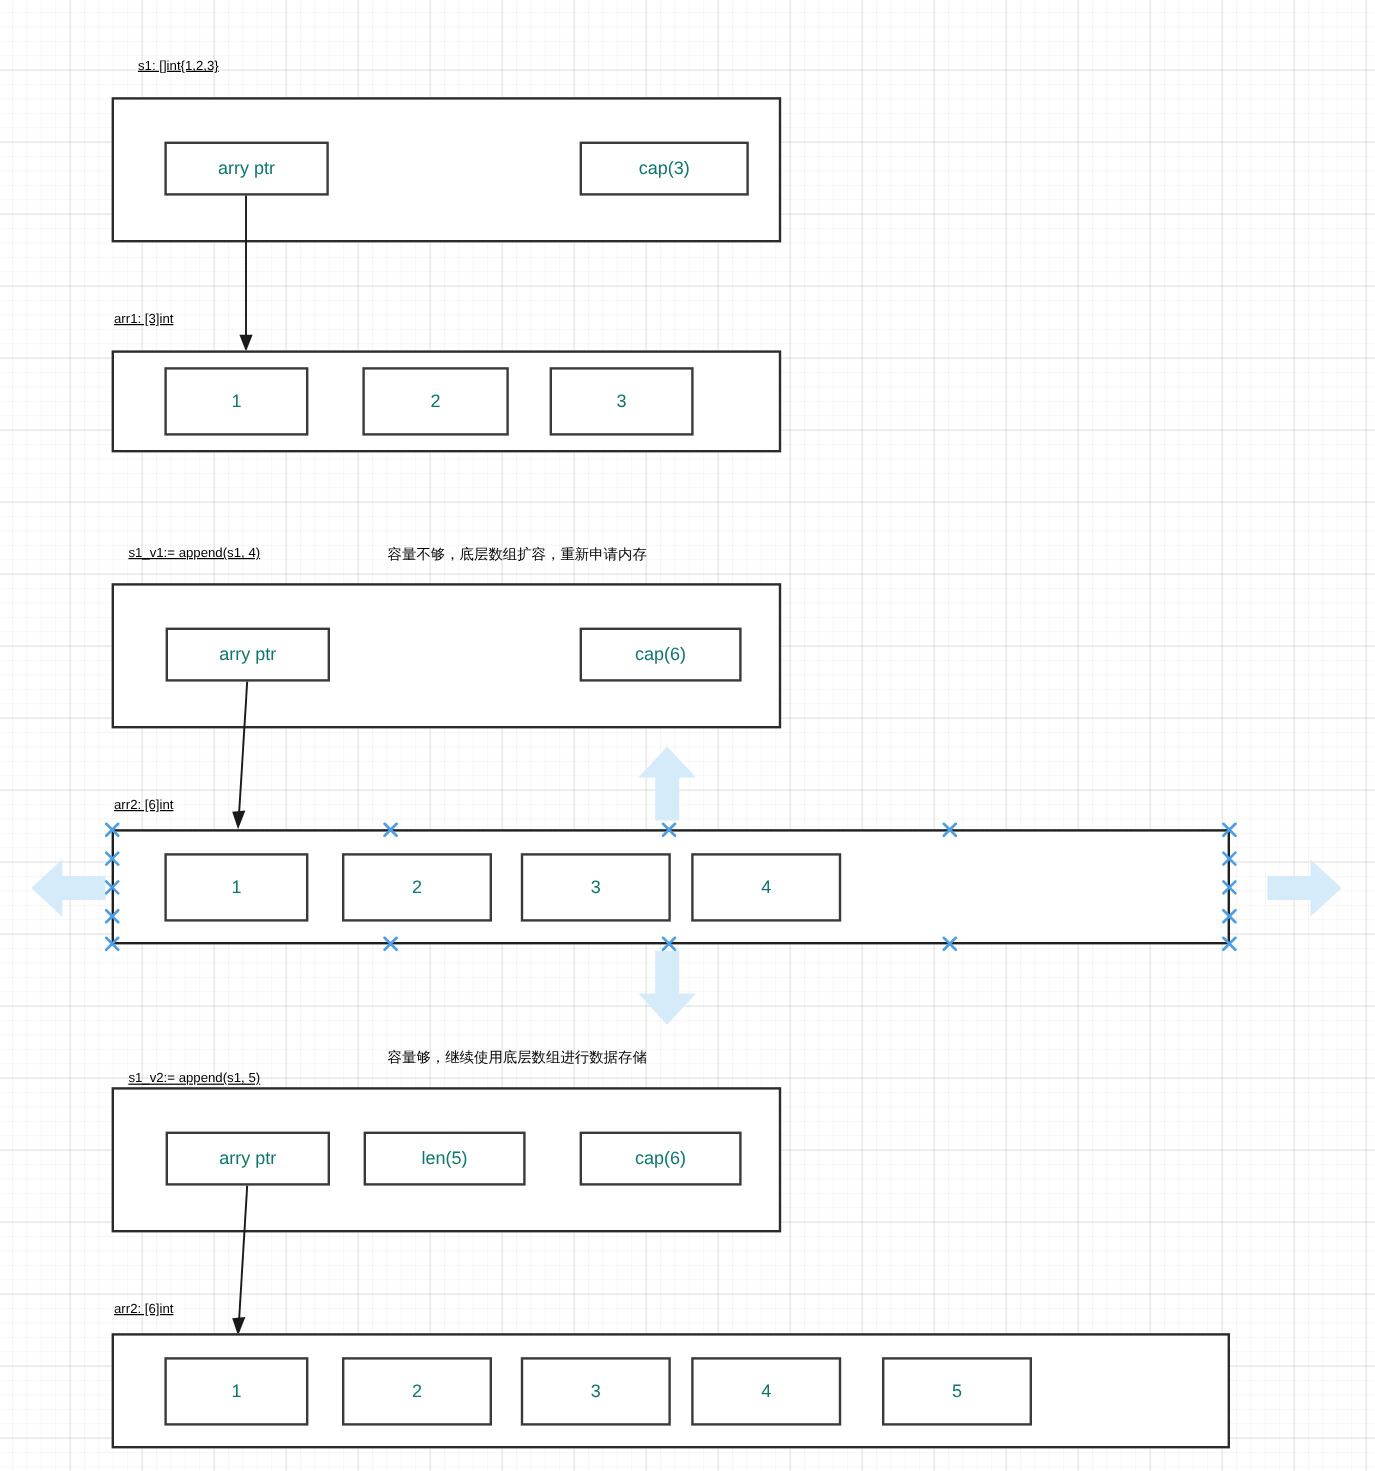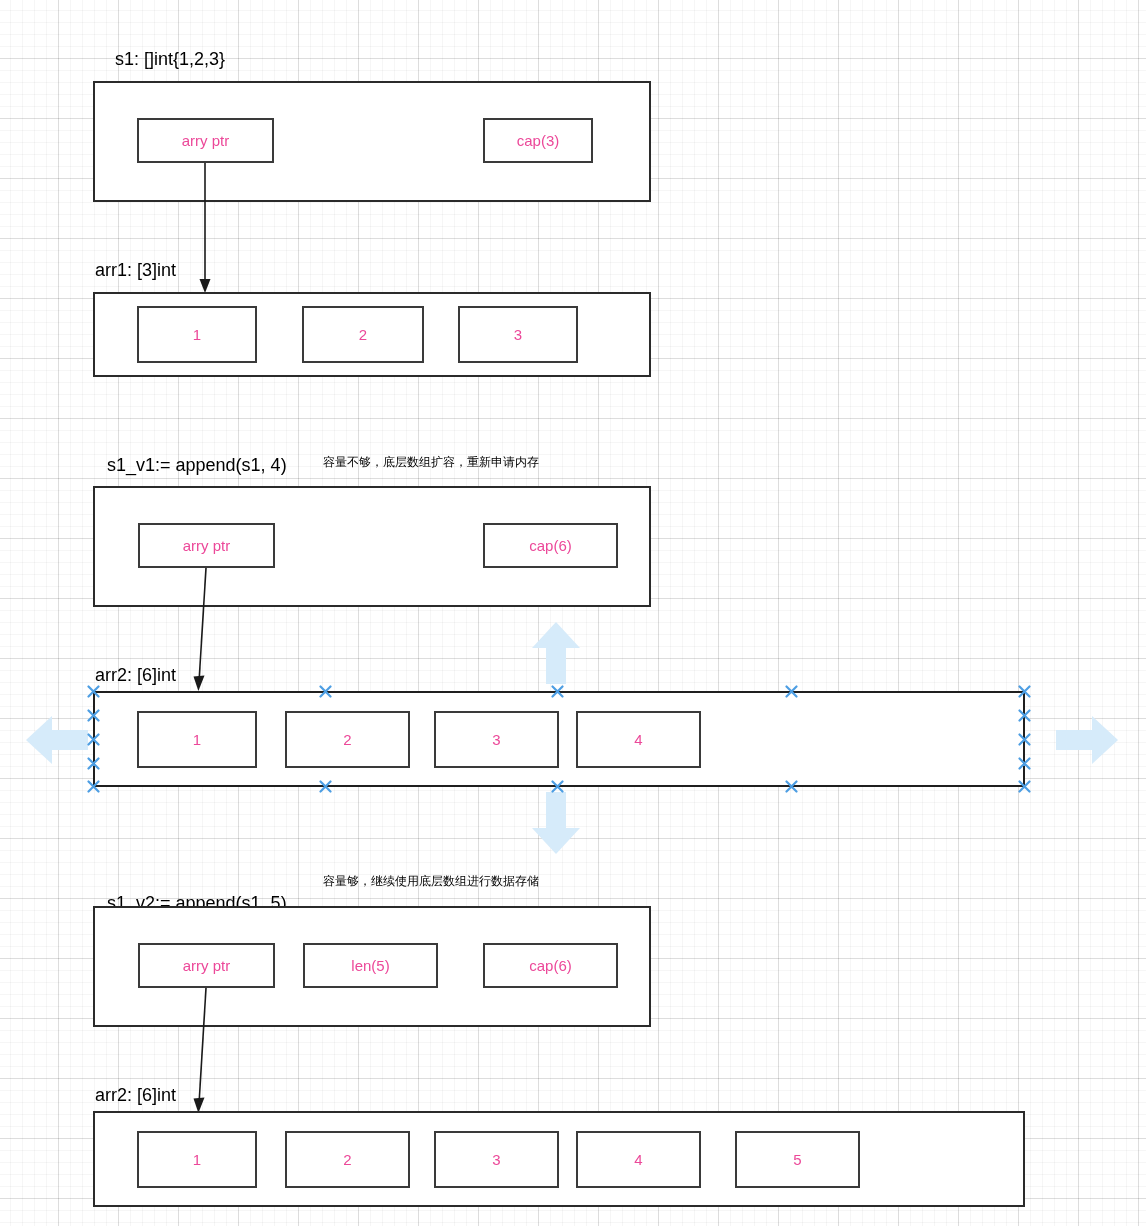--- a/index.html
+++ b/index.html
@@ -18,24 +18,25 @@
       linear-gradient(to bottom, rgba(0,0,0,0.10) 1px, transparent 1px),
       linear-gradient(to right, rgba(0,0,0,0.035) 1px, transparent 1px),
       linear-gradient(to bottom, rgba(0,0,0,0.035) 1px, transparent 1px);
     background-size: 60px 60px, 60px 60px, 12px 12px, 12px 12px;
     background-position: -2px -2px, -2px -2px, -2px -2px, -2px -2px;
     font-family: "Liberation Sans", "DejaVu Sans", sans-serif;
   }
 
   .lbl {
     position: absolute;
-    font-size: 18px;
+    font-size: 11px;
     color: #000000;
     white-space: nowrap;
     line-height: 1;
+    text-decoration: underline;
   }
   .lbl-note {
     position: absolute;
     font-size: 12px;
     color: #000000;
     white-space: nowrap;
     line-height: 1;
   }
 
   .outer-box {
@@ -50,21 +51,21 @@
 
   .cell {
     position: absolute;
     box-sizing: border-box;
     background: #ffffff;
     border: 2px solid #3a3a3a;
     display: flex;
     align-items: center;
     justify-content: center;
     font-size: 15px;
-    color: #ec4899;
+    color: #0f766e;
   }
   .cell.num { font-size: 15px; }
 
   .arrow-svg {
     position: absolute;
     overflow: visible;
     pointer-events: none;
   }
 
   
@@ -88,21 +89,21 @@
 </head>
 <body>
 
 <div id="canvas">
 
   <div class="lbl" style="left:115px; top:50px;">s1: []int{1,2,3}</div>
 
   <div class="outer-box" style="left:93px; top:81px; width:558px; height:121px;"></div>
 
   <div class="cell" style="left:137px; top:118px; width:137px; height:45px;">arry ptr</div>
-  <div class="cell" style="left:483px; top:118px; width:110px; height:45px;">cap(3)</div>
+  <div class="cell" style="left:483px; top:118px; width:141px; height:45px;">cap(3)</div>
 
   <svg class="arrow-svg" style="left:0; top:0; width:1146px; height:1226px;">
     <line x1="205" y1="163" x2="205" y2="285" stroke="#1a1a1a" stroke-width="1.6"></line>
     <polygon points="205,293 199.5,279 210.5,279" fill="#1a1a1a"></polygon>
   </svg>
 
   <div class="lbl" style="left:95px; top:261px;">arr1: [3]int</div>
 
   <div class="outer-box" style="left:93px; top:292px; width:558px; height:85px;"></div>
 

